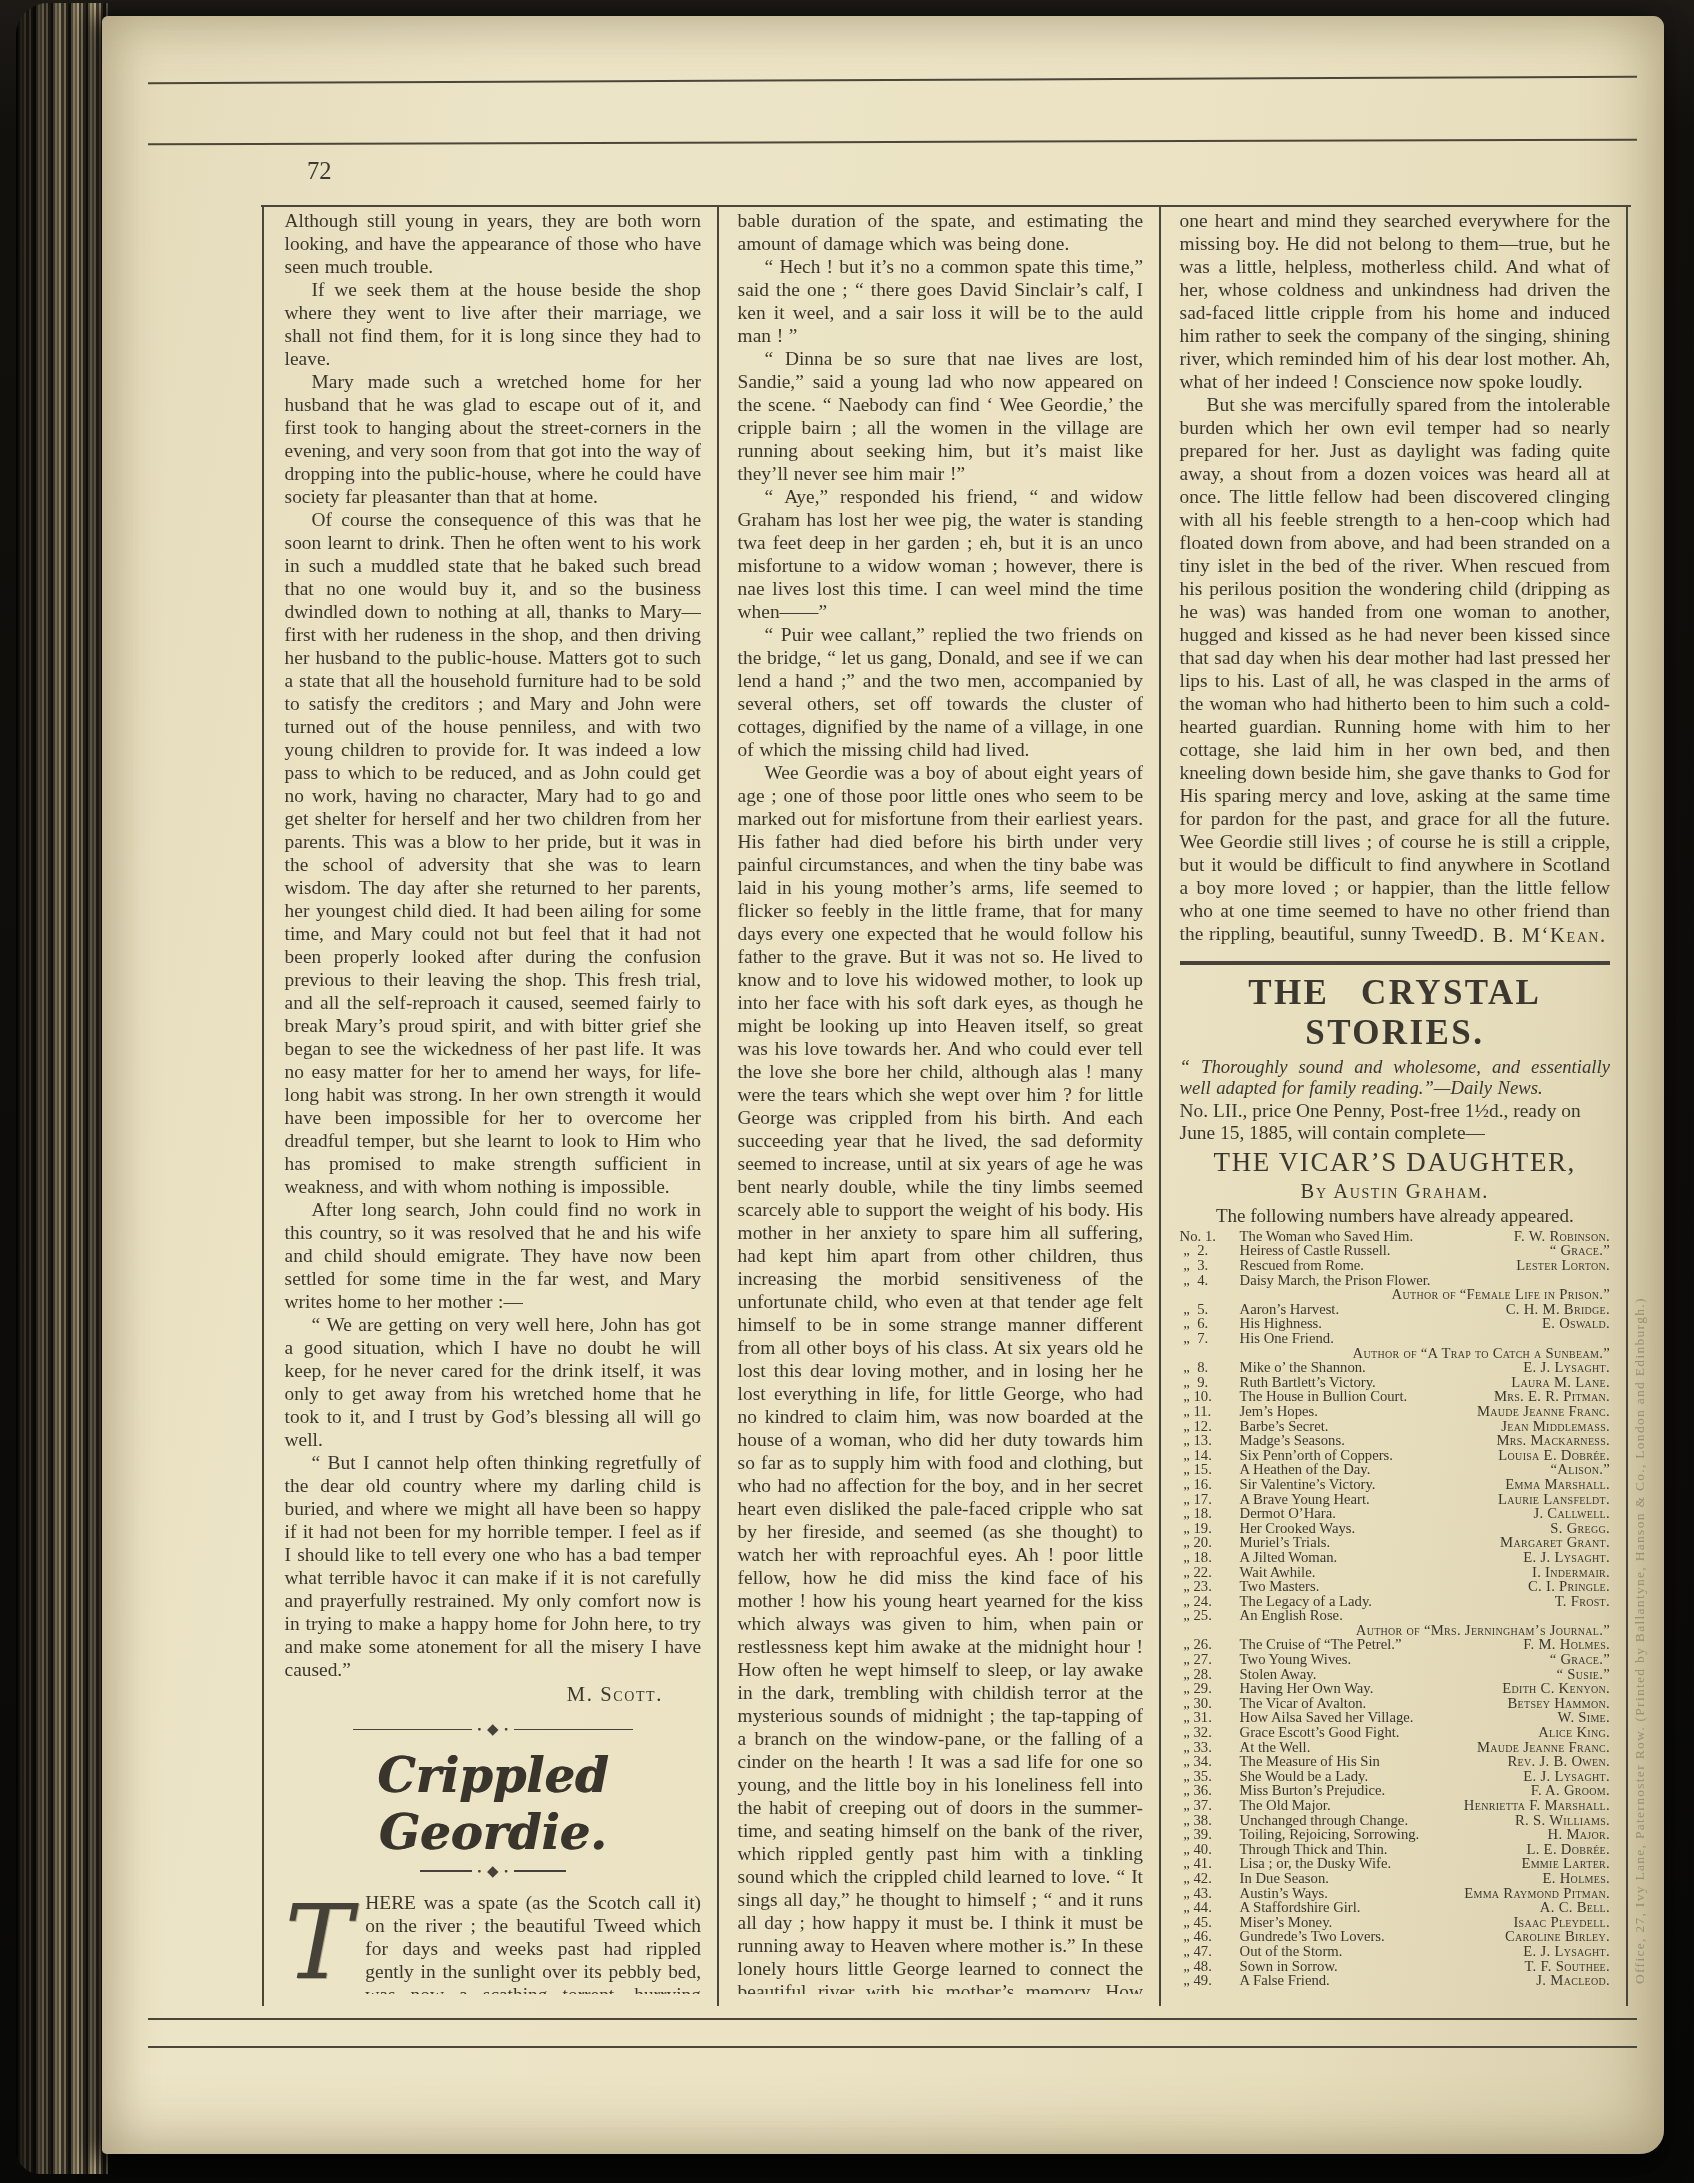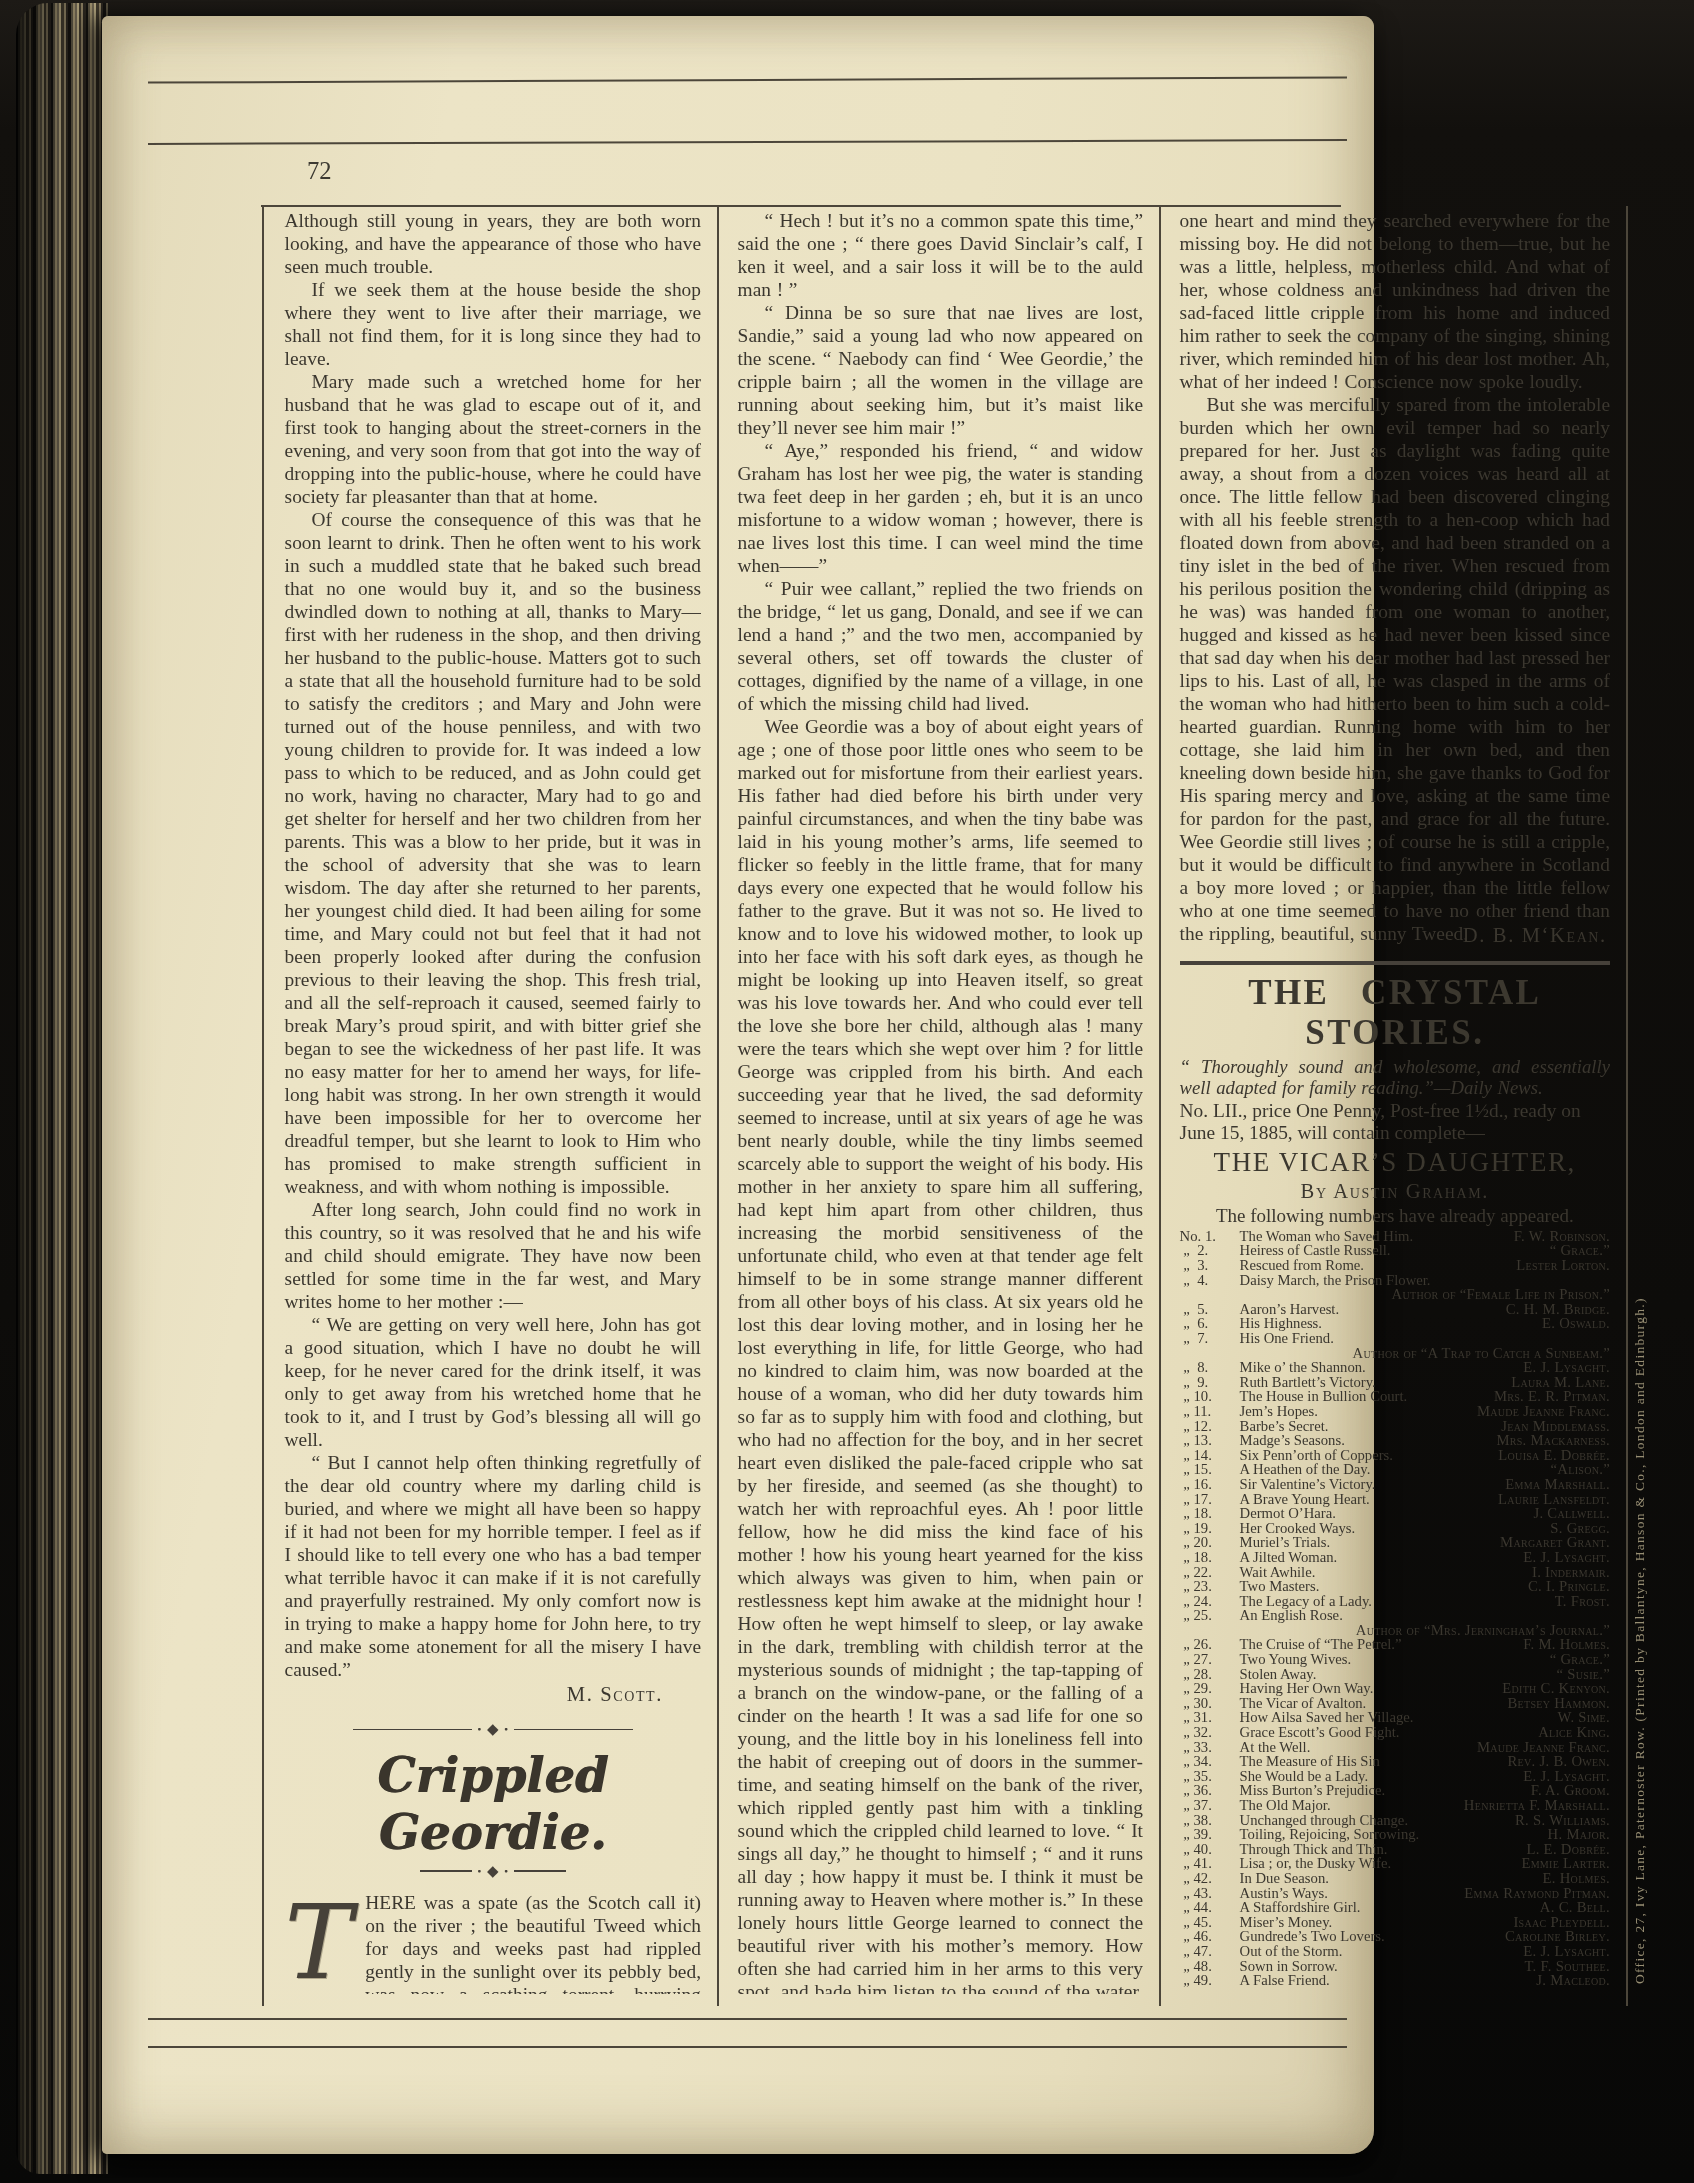--- a/index.html
+++ b/index.html
@@ -6,21 +6,21 @@
     font-family:"Liberation Serif",serif;background:#11100d;}
   .scene{position:absolute;inset:0;
     background:linear-gradient(180deg,#1d1a16 0%,#12100d 6%,#0d0c0a 60%,#080807 100%);}
   
   .page-edges{position:absolute;left:16px;top:3.2px;width:92px;height:2171px;border-radius:32px 0 0 24px;
     background:
       linear-gradient(90deg,rgba(0,0,0,.85) 0%,rgba(0,0,0,.25) 45%,rgba(0,0,0,0) 80%),
       repeating-linear-gradient(90deg,
         #151310 0 2.4px,#57503f 2.4px 4px,#9b8d6b 4px 6.3px,#6e6450 6.3px 8px,
         #b4a67f 8px 10.3px,#413a2d 10.3px 12.7px,#8a7d60 12.7px 15px,#2c2720 15px 17.5px);}
-  .page{position:absolute;left:102px;top:16px;width:1272px;height:2138px;
+  .page{position:absolute;left:102px;top:16px;width:1562px;height:2138px;
     background:linear-gradient(100deg,#e3dab9 0%,#ece4c6 22%,#ebe3c4 55%,#e6ddbc 80%,#d9cfae 100%);
     border-radius:6.3px 11px 24px 4.8px;
     box-shadow:-12.7px 0 20.6px rgba(0,0,0,.6), 0 14.3px 24px rgba(0,0,0,.5),
       inset 20.6px 0 38px rgba(110,92,58,.22), inset -27px -20.6px 56px rgba(130,112,72,.30),
       inset 0 24px 40px rgba(120,102,64,.14);}
   .hr{position:absolute;background:#4c463a;}
   .r1{left:46px;right:27px;top:63px;height:2.4px;transform:rotate(-.25deg);}
   .r2{left:46px;right:27px;top:125px;height:1.6px;transform:rotate(-.18deg);}
   .r3{left:159px;right:33px;top:189px;height:1.6px;}
   .r4{left:46px;right:27px;top:2002px;height:1.6px;}
@@ -103,20 +103,21 @@
           <div class="orn ornB">
             <span class="l"></span>
             <span class="dot">●</span>
             <span class="di">◆</span>
             <span class="dot">●</span>
             <span class="l"></span>
           </div>
           <p class="bp noind drop"><span class="dropcap">T</span>HERE was a spate (as the Scotch call it) on the river ; the beautiful Tweed which for days and weeks past had rippled gently in the sunlight over its pebbly bed, was now a scathing torrent, hurrying madly on its way to the distant ocean.  How sad it was to watch the terrible change caused by ten days of persistent rain. Every tiny rivulet that trickled down the mountain-side had contributed its swollen waters to the general gathering below, till many a smiling corn-field was submerged, only a few draggled wheatears being visible above the sullen waters.  The beautiful mossy banks of the river were rent into gaping hollows ; drowned lambs and poultry, along with bundles of hay and other farm produce, were tumbling along with ever-increasing speed into the deep dark pools of the troubled river.  A sad sight truly it was, and many stood to witness it, talking eagerly to one another, as ever and anon some new piece of their neighbours’ property appeared in view. Two shepherds who leaned over the massive stone bridge beneath which the waters were struggling, watched the river with anxious eyes, speculating upon the pro-</p>
         </div>
       <div class="col c2">
+          <p class="bp noind">bable duration of the spate, and estimating the amount of damage which was being done.</p>
           <p class="bp">“ Hech !  but it’s no a common spate this time,” said the one ; “ there goes David Sinclair’s calf, I ken it weel, and a sair loss it will be to the auld man ! ”</p>
           <p class="bp">“ Dinna be so sure that nae lives are lost, Sandie,” said a young lad who now appeared on the scene. “ Naebody can find ‘ Wee Geordie,’ the cripple bairn ; all the women in the village are running about seeking him, but it’s maist like they’ll never see him mair !”</p>
           <p class="bp">“ Aye,” responded his friend, “ and widow Graham has lost her wee pig, the water is standing twa feet deep in her garden ; eh, but it is an unco misfortune to a widow woman ; however, there is nae lives lost this time.   I can weel mind the time when——”</p>
           <p class="bp">“ Puir wee callant,” replied the two friends on the bridge, “ let us gang, Donald, and see if we can lend a hand ;” and the two men, accompanied by several others, set off towards the cluster of cottages, dignified by the name of a village, in one of which the missing child had lived.</p>
           <p class="bp">Wee Geordie was a boy of about eight years of age ; one of those poor little ones who seem to be marked out for misfortune from their earliest years. His father had died before his birth under very painful circumstances, and when the tiny babe was laid in his young mother’s arms, life seemed to flicker so feebly in the little frame,  that for many days every one expected that he would follow his father to the grave.  But  it was not so.   He lived to know and to love his widowed mother, to look up into her face with his soft dark eyes, as though he might be looking up into Heaven itself, so great was his love towards her.  And who could ever tell the love she bore her child, although alas ! many were the tears which she wept over him ? for little George was crippled from his birth.  And each succeeding year that he lived, the sad deformity seemed to increase, until at six years of age he was bent nearly double, while the tiny limbs seemed scarcely able to support the weight of his body.  His mother in her anxiety to spare him all suffering, had kept him apart from other children, thus increasing the morbid sensitiveness of the unfortunate child, who even at that tender age felt himself to be in some strange manner different from all other boys of his class.  At six years old he lost this dear loving mother, and in losing her he lost everything in life, for little George, who had no kindred to claim him, was now boarded at the house of a woman, who did her duty towards him so far as to supply him with food and clothing, but who had no affection for the boy, and in her secret heart even disliked the pale-faced cripple who sat by her fireside, and seemed (as she thought) to watch her with reproachful eyes. Ah ! poor little fellow, how he did miss the kind face of his mother !  how his young heart yearned for the kiss which always was given to him,  when pain or restlessness kept him awake at the midnight hour ! How often he wept himself to sleep, or lay awake in the dark, trembling with childish terror at the mysterious sounds of midnight ;  the tap-tapping of a branch on the window-pane, or the falling of a cinder on the hearth !  It was a sad life for one so young, and the little boy in his loneliness fell into the habit of creeping out of doors in the summer-time, and seating himself on the bank of the river, which rippled gently past him with a tinkling sound which the crippled child learned to love.  “ It sings all day,” he thought to himself ;  “ and it runs all day ; how happy it must be.  I think it must be running away to Heaven where mother is.”  In these lonely hours little George learned to connect the beautiful river with his mother’s memory.  How often she had carried him in her arms to this very spot, and bade him listen to the sound of the water, and watch the leaping trout as they snapped at the insects dancing on the surface. “ Dear mother !  where was she ? had the river carried her away, would she never come back again ? ”</p>
         </div>
       <div class="col c3">
           <p class="bp noind">one heart and mind they searched everywhere for the missing boy. He did not belong to them—true, but he was a little, helpless, motherless child.   And what of her, whose coldness and unkindness had driven the sad-faced little cripple from his home and induced him rather to seek the company of the singing, shining river, which reminded him of his dear lost mother. Ah, what of her indeed !  Conscience now spoke loudly.</p>
           <p class="bp">But she was mercifully spared from the intolerable burden which her own evil temper had so nearly prepared for her.  Just as daylight was fading quite away, a shout from a dozen voices was heard all at once.  The little fellow had been discovered clinging with all his feeble strength to a hen-coop which had floated down from above, and had been stranded on a tiny islet in the bed of the river. When rescued from his perilous position the wondering child (dripping as he was) was handed from one woman to another, hugged and kissed as he had never been kissed since that sad day when his dear mother had last pressed her lips to his.  Last of all, he was clasped in the arms of the woman who had hitherto been to him such a cold-hearted guardian. Running home with him to her cottage, she laid him in her own bed, and then kneeling down beside him, she gave thanks to God for His sparing mercy and love, asking at the same time for pardon for the past, and grace for all the future.  Wee Geordie still lives ;  of course he is still a cripple, but it would be difficult to find anywhere in Scotland a boy more loved ;  or happier, than the little fellow who at one time seemed to have no other friend than the rippling, beautiful, sunny Tweed.</p>
           <div class="sig raise">D. B. M‘Kean.</div>

